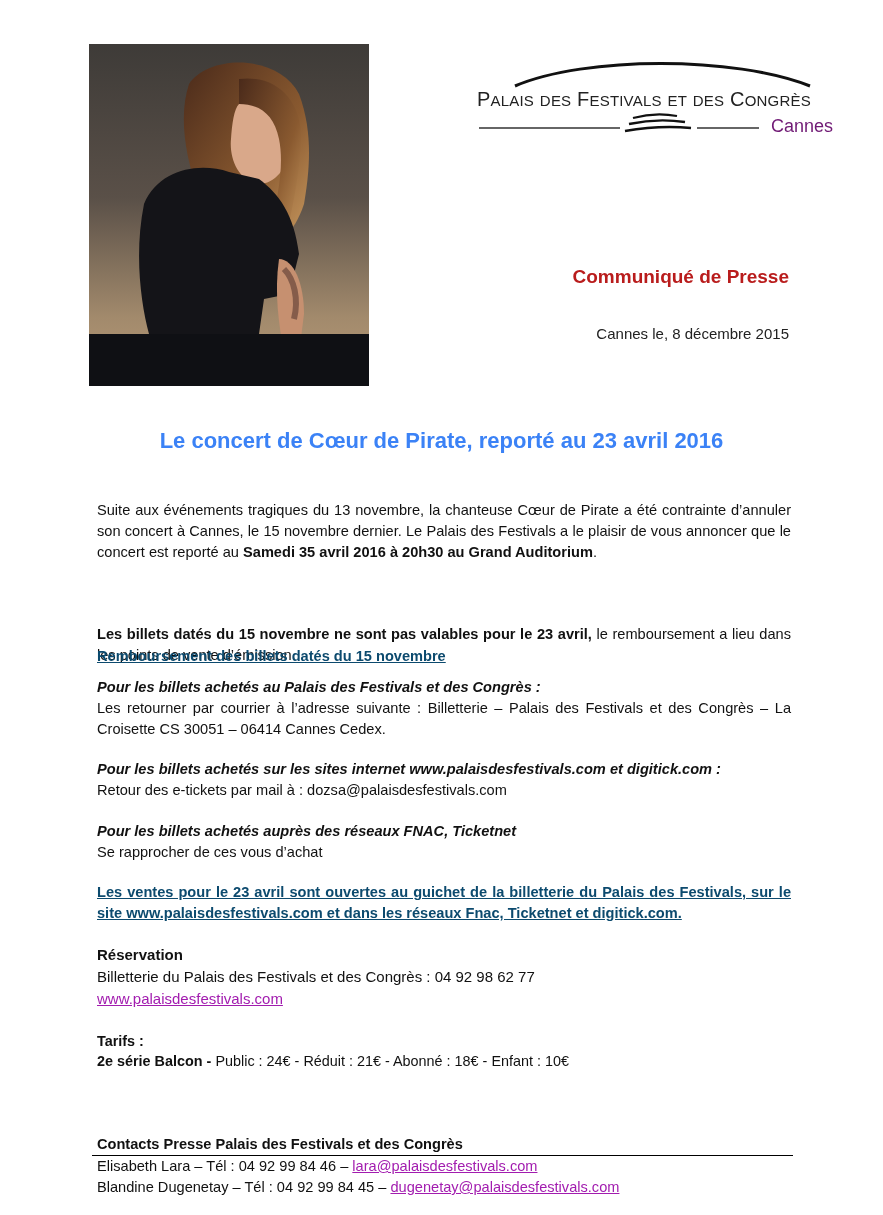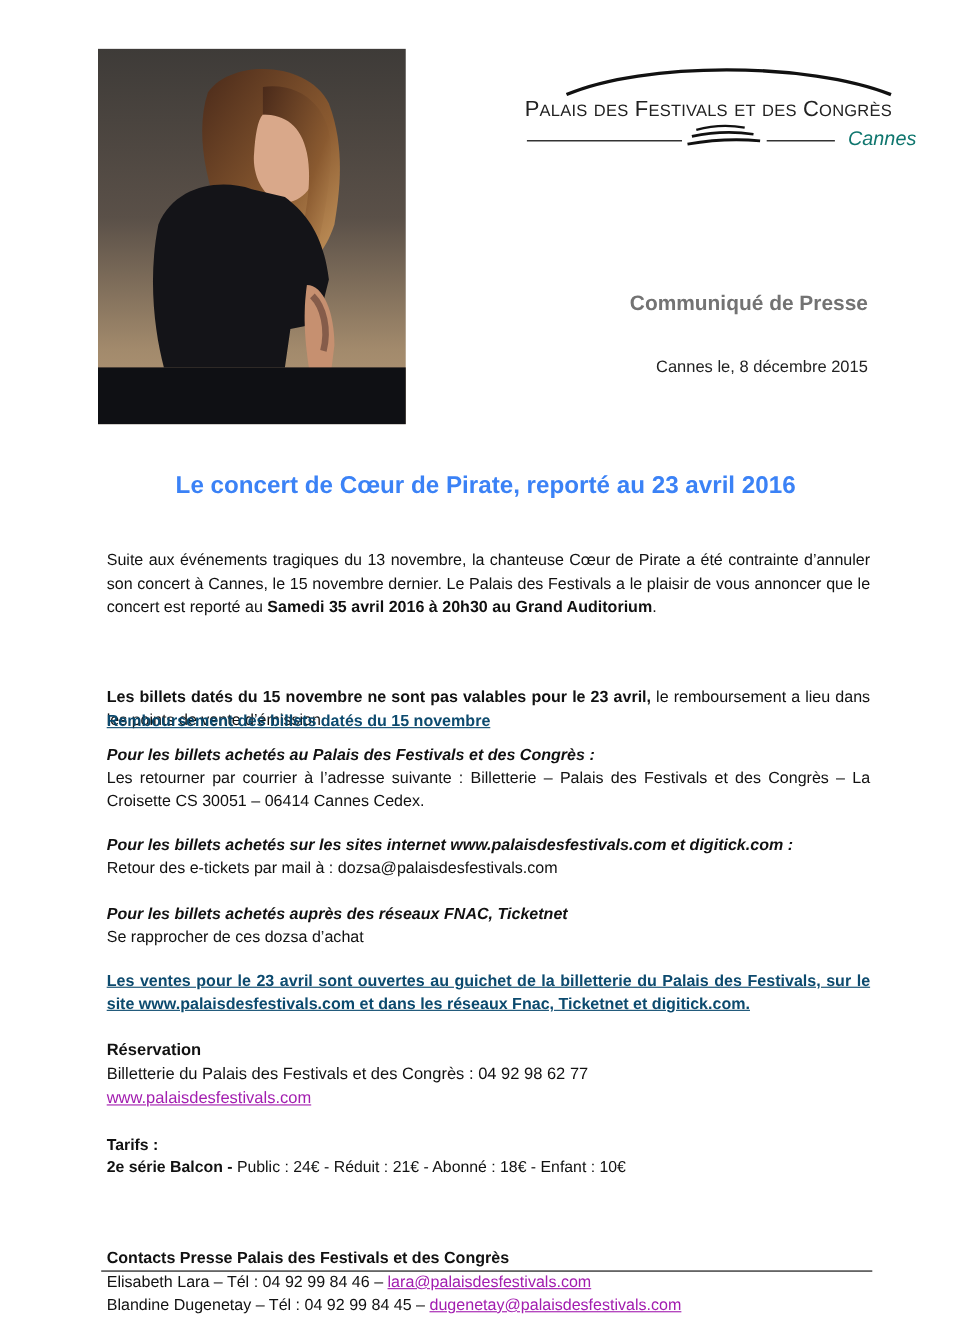--- a/index.html
+++ b/index.html
@@ -3,22 +3,22 @@
   <meta charset="utf-8">
   <style>
     html, body { margin:0; padding:0; background:#ffffff; }
     body { width:883px; height:1215px; position:relative; overflow:hidden;
            font-family:"Liberation Sans", sans-serif; color:#000; }
     .abs { position:absolute; }
     .photo { left:89px; top:44px; width:280px; height:342px; overflow:hidden; }
     .logo { left:428px; top:58px; width:362px; height:84px;margin-left:47px; }
     .logo-text { position:absolute; left:2px; top:30px; font-size:20px; letter-spacing:0.2px; white-space:nowrap; color:#222; font-family:"Liberation Sans", sans-serif; }
     .logo-text .sc { font-size:15px; }
-    .logo-cannes { position:absolute; right:4px; top:58px; font-size:18px; color:#0f766e;font-style:italic; }
-    .press-title { right:94px; top:266px; font-size:19px; font-weight:bold; color:#737373; white-space:nowrap; }
+    .logo-cannes { position:absolute; right:4px; top:58px; font-size:18px; color:#701a75; }
+    .press-title { right:94px; top:266px; font-size:19px; font-weight:bold; color:#b91c1c; white-space:nowrap; }
     .date-line { right:94px; top:325px; font-size:15px; color:#222; white-space:nowrap; }
     .main-title { left:0; width:883px; top:428px; text-align:center; font-size:22px; font-weight:bold; color:#3b82f6; white-space:nowrap; }
     .body { left:97px; width:694px; font-size:14.6px; line-height:21px; color:#111; }
     .justify { text-align:justify; text-align-last:left; }
     .b { font-weight:bold; }
     .bi { font-weight:bold; font-style:italic; }
     .link-blue { color:#0c4a6e; text-decoration:underline; font-weight:bold; }
     .link-pure { color:#a21caf; text-decoration:underline; }
     sup { font-size:9px; vertical-align:top; position:relative; top:-3px; }
     .sep { left:92px; top:1155px; width:701px; height:1px; background:#000; }
@@ -100,21 +100,21 @@
   <div>Les retourner par courrier à l’adresse suivante : Billetterie – Palais des Festivals et des Congrès – La Croisette CS 30051 – 06414 Cannes Cedex.</div>
 </div>
 
 <div class="abs body" style="top:759px;">
   <div class="bi">Pour les billets achetés sur les sites internet www.palaisdesfestivals.com et  digitick.com :</div>
   <div>Retour des  e-tickets par mail à : dozsa@palaisdesfestivals.com</div>
 </div>
 
 <div class="abs body" style="top:821px;">
   <div class="bi">Pour les billets achetés auprès des réseaux FNAC, Ticketnet</div>
-  <div>Se rapprocher de ces dozsa d’achat</div>
+  <div>Se rapprocher de ces vous d’achat</div>
 </div>
 
 <div class="abs body justify" style="top:882px;">
   <span class="link-blue">Les ventes pour le 23 avril sont ouvertes au guichet de la billetterie du Palais des Festivals, sur le site www.palaisdesfestivals.com et dans les réseaux Fnac, Ticketnet et digitick.com.</span>
 </div>
 
 <div class="abs body" style="top:944px; font-size:15px; line-height:22px;">
   <div class="b">Réservation</div>
   <div>Billetterie du Palais des Festivals et des Congrès : 04 92 98 62 77</div>
   <div><span class="link-pure">www.palaisdesfestivals.com</span></div>

